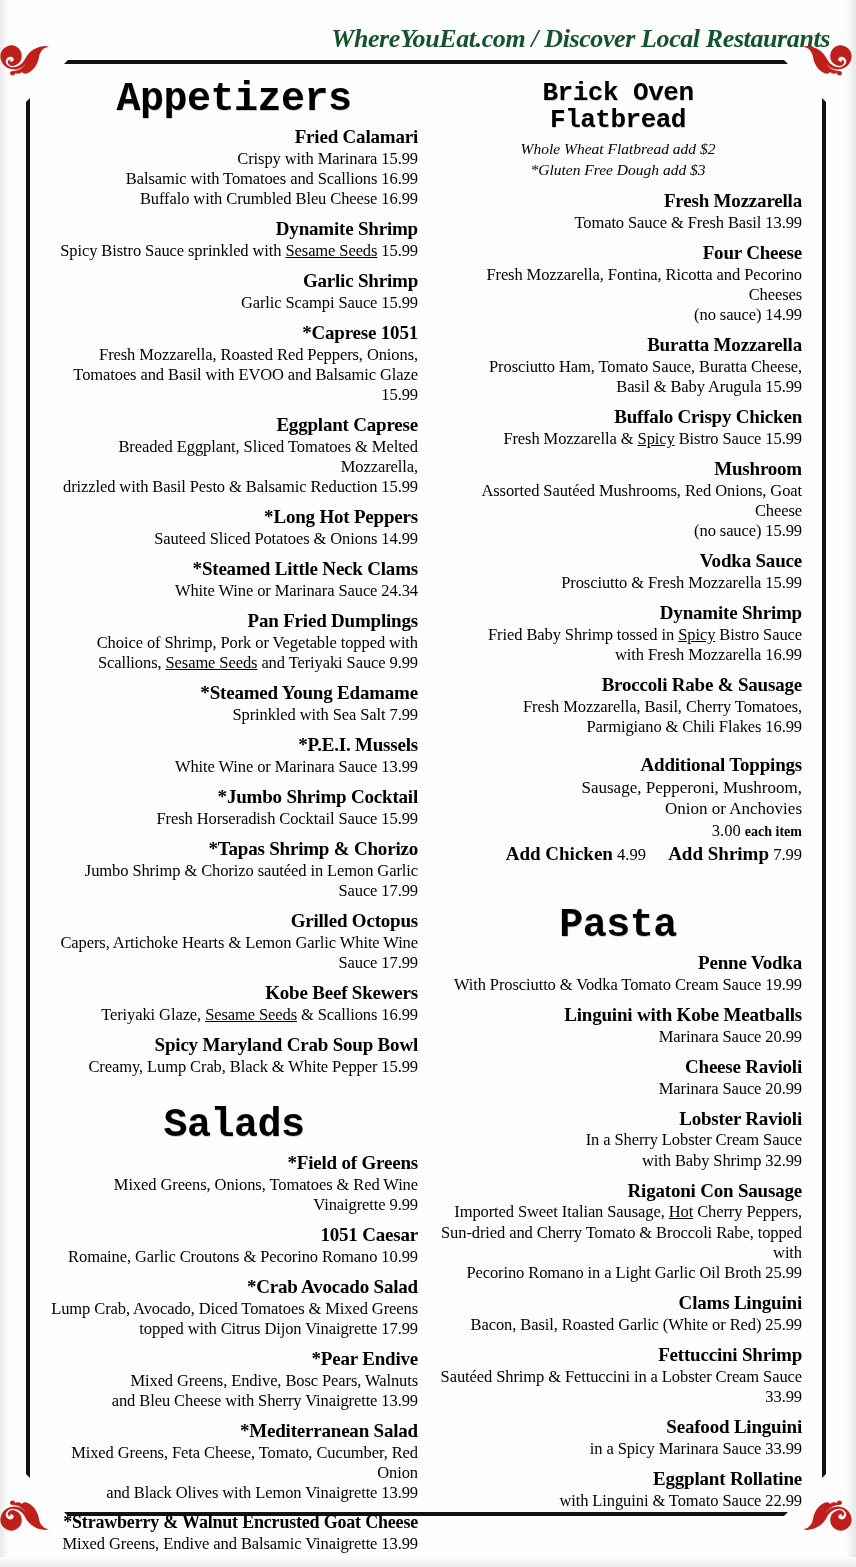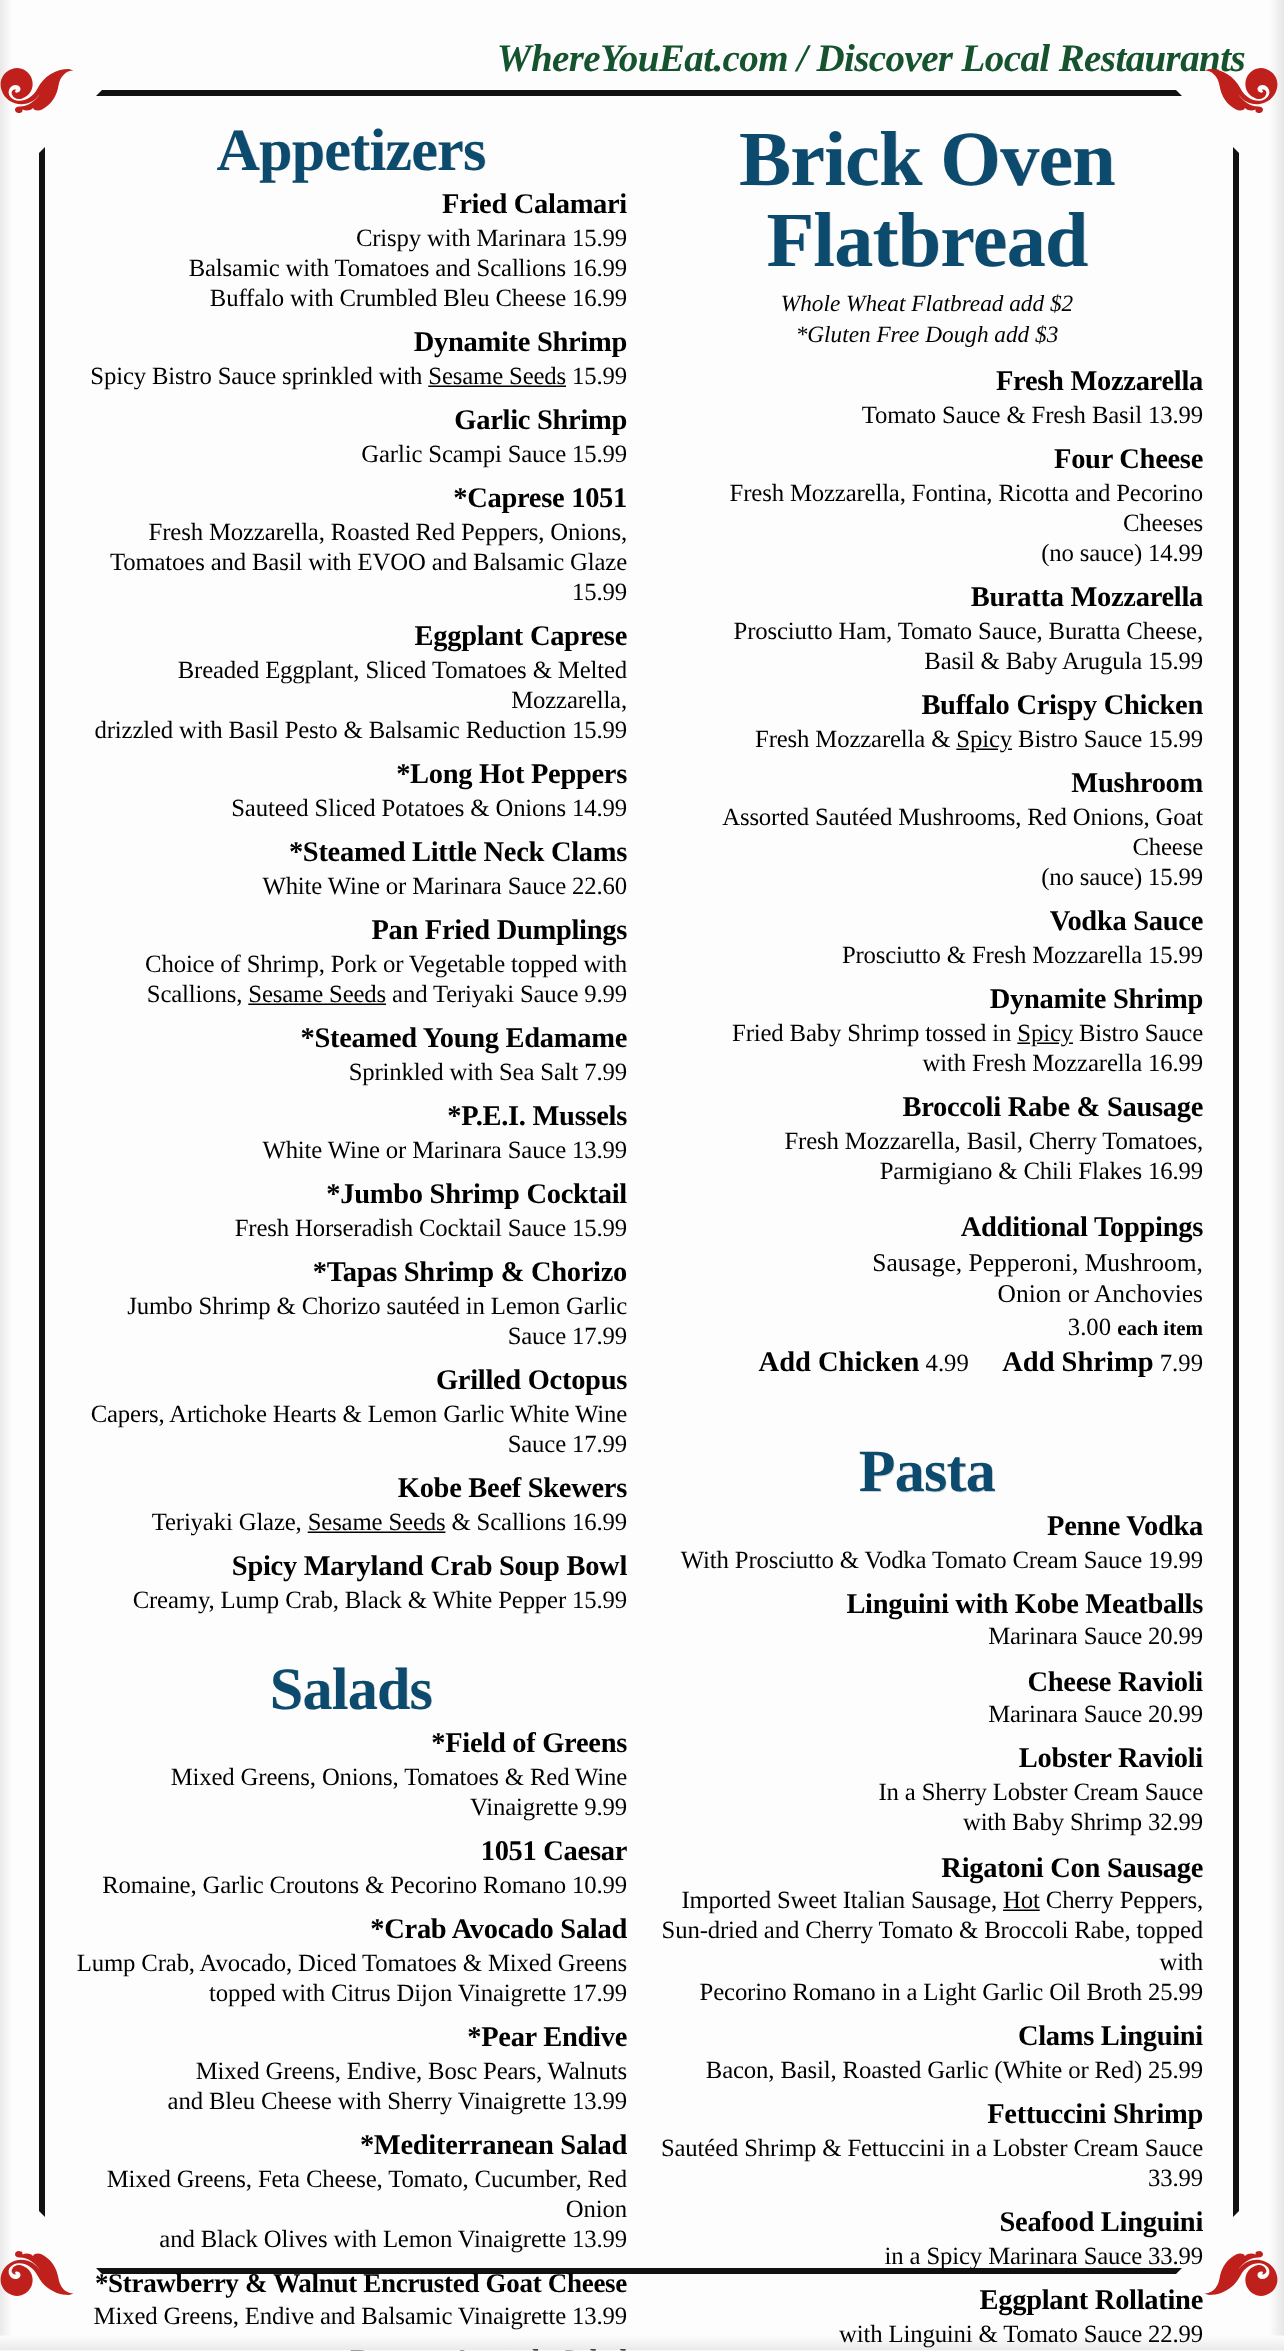--- a/index.html
+++ b/index.html
@@ -116,30 +116,30 @@
   .col {
     width: 50%;
     box-sizing: border-box;
     text-align: center;
   }
   .col-left { padding: 0 8px 0 6px; }
   .col-right { padding: 0 6px 0 8px; }
 
   
   .section-title {
-    color: #0c4a6e;
-    font-family: Liberation Serif, serif;
+    color: #000000;
+    font-family: Liberation Mono, monospace;
     font-weight: bold;
     font-size: 40px;
     line-height: 1.0;
     letter-spacing: -0.5px;
     margin: 4px 0 6px 0;
     text-shadow: 0.5px 0.5px 0 rgba(0,0,0,0.18);
   }
-  .section-title.two-line { font-size: 52px; line-height: 1.04; }
+  .section-title.two-line { font-size: 26px; line-height: 1.04; }
 
   .subnote {
     font-weight: normal;
     font-style: italic;
     font-size: 15.5px;
     line-height: 1.22;
     margin: 2px 0 2px 0;
   }
 
   
@@ -240,21 +240,21 @@
                 <div class="item-name">Eggplant Caprese</div>
                 <div class="item-desc">Breaded Eggplant, Sliced Tomatoes &amp; Melted Mozzarella,</div>
                 <div class="item-desc">drizzled with Basil Pesto &amp; Balsamic Reduction 15.99</div>
               </div>
               <div class="item">
                 <div class="item-name">*Long Hot Peppers</div>
                 <div class="item-desc">Sauteed Sliced Potatoes &amp; Onions 14.99</div>
               </div>
               <div class="item">
                 <div class="item-name">*Steamed Little Neck Clams</div>
-                <div class="item-desc">White Wine or Marinara Sauce 22.60</div>
+                <div class="item-desc">White Wine or Marinara Sauce 24.34</div>
               </div>
               <div class="item">
                 <div class="item-name">Pan Fried Dumplings</div>
                 <div class="item-desc">Choice of Shrimp, Pork or Vegetable topped with</div>
                 <div class="item-desc">Scallions, <u>Sesame Seeds</u> and Teriyaki Sauce 9.99</div>
               </div>
               <div class="item">
                 <div class="item-name">*Steamed Young Edamame</div>
                 <div class="item-desc">Sprinkled with Sea Salt 7.99</div>
               </div>

